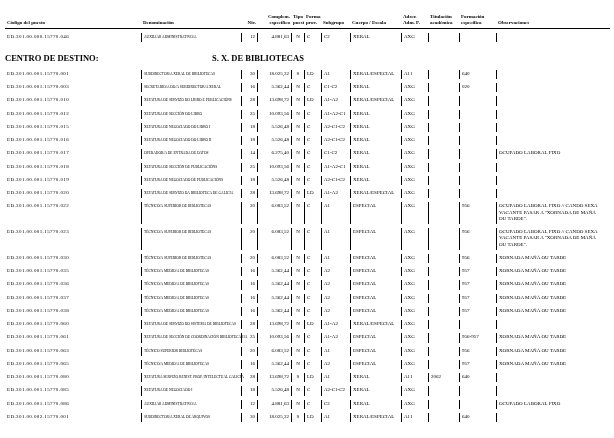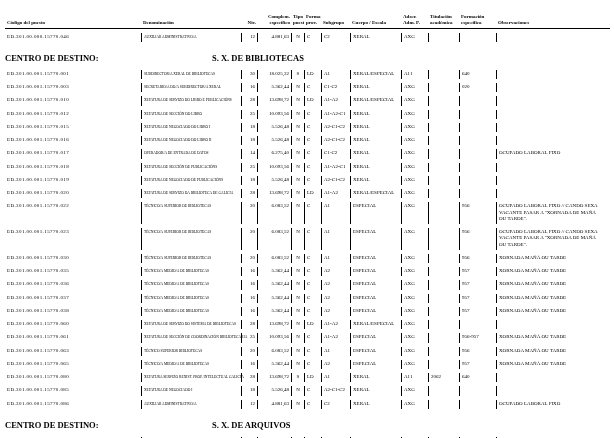--- a/index.html
+++ b/index.html
@@ -465,23 +465,20 @@
           <td class="b"><span>C</span></td>
           <td class="b"><span>C2</span></td>
           <td class="b"><span>XERAL</span></td>
           <td class="b"><span>AXG</span></td>
           <td class="b"><span></span></td>
           <td class="b"><span></span></td>
           <td class="b obs">
             <span class="obswrap">OCUPADO LABORAL FIXO</span>
           </td>
         </tr>
-        <tr class="section">
-          <td colspan="12"><span class="center-label">CENTRO DE DESTINO:</span><span class="center-name">S. X. DE ARQUIVOS</span></td>
-        </tr>
         <tr>
           <td class="codigo"><span>ED.301.00.002.15770.001</span></td>
           <td class="b"><span class="sq">SUBDIRECTOR/A XERAL DE ARQUIVOS</span></td>
           <td class="b num"><span>30</span></td>
           <td class="b num"><span>18.025,32</span></td>
           <td class="b ctr"><span>S</span></td>
           <td class="b"><span>LD</span></td>
           <td class="b"><span>A1</span></td>
           <td class="b"><span>XERAL/ESPECIAL</span></td>
           <td class="b"><span>A11</span></td>

